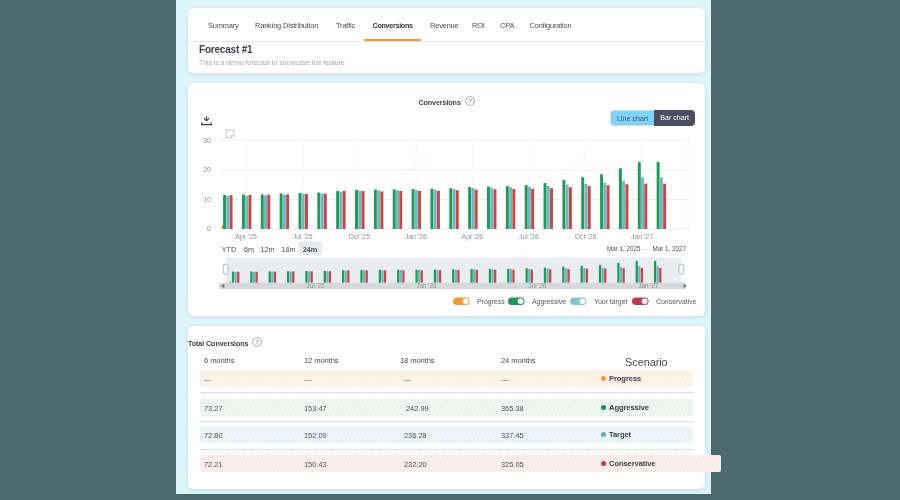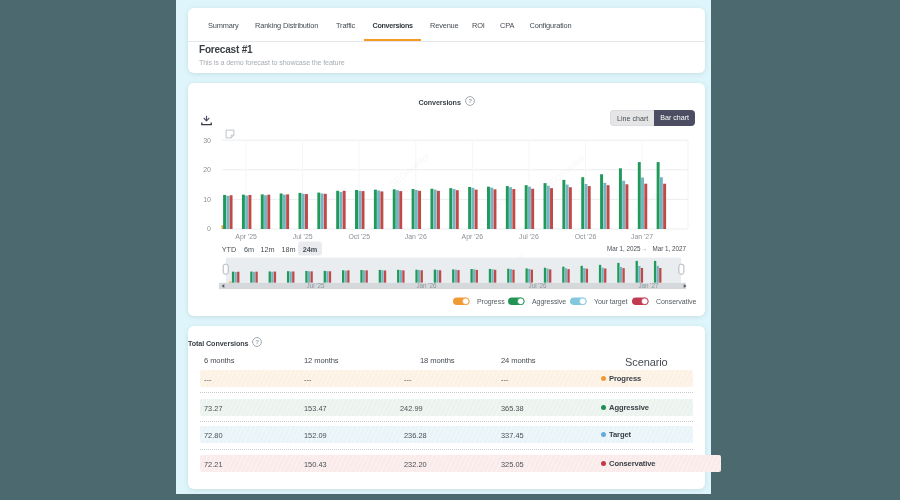--- a/index.html
+++ b/index.html
@@ -27,21 +27,21 @@
   <div style="position:absolute;left:13px;top:29px"><svg width="11" height="11" viewBox="0 0 11 11">
         <path d="M5.5 0.8 V5.4" stroke="#4b4f66" stroke-width="1.2" fill="none"></path>
         <path d="M3.1 3.3 L5.5 5.9 L7.9 3.3" stroke="#4b4f66" stroke-width="1.2" fill="none" stroke-linecap="round" stroke-linejoin="round"></path>
         <path d="M0.8 7.6 V9.7 H10.2 V7.6" stroke="#363a40" stroke-width="1.3" fill="none"></path>
       </svg></div>
   <svg width="10" height="10" viewBox="0 0 11 11" style="position:absolute;left:37px;top:46px">
       <path d="M1.2 1.2 H9.8 V6.8 L6.8 9.8 H1.2 Z" fill="#fff" stroke="#b9bec4" stroke-width="1"></path>
       <path d="M9.8 6.8 H6.8 V9.8" fill="none" stroke="#b9bec4" stroke-width="1"></path>
     </svg>
   <div style="position:absolute;right:10px;top:27px;height:16px;display:flex;font-size:7.1px;line-height:16px">
-    <div style="border:1px solid #d9dce0;border-right:none;border-radius:4px 0 0 4px;padding:0 6px;color:#4a5056;background:#e5e5e5">Line chart</div>
+    <div style="border:1px solid #d9dce0;border-right:none;border-radius:4px 0 0 4px;padding:0 6px;color:#4a5056;background:#7dd3fc">Line chart</div>
     <div style="border-radius:0 4px 4px 0;padding:0 6px;color:#fff;background:#4c4c62">Bar chart</div>
   </div>
   <svg style="position:absolute;left:0;top:45px" width="517" height="182" viewBox="0 0 517 182">
       <line x1="34" y1="101.0" x2="500" y2="101.0" stroke="#ebedf0" stroke-width="1"></line>
       <text x="23" y="103.4" font-size="7" fill="#8b9197" text-anchor="end">0</text>
       <line x1="34" y1="71.4" x2="500" y2="71.4" stroke="#ebedf0" stroke-width="1"></line>
       <text x="23" y="73.8" font-size="7" fill="#8b9197" text-anchor="end">10</text>
       <line x1="34" y1="41.8" x2="500" y2="41.8" stroke="#ebedf0" stroke-width="1"></line>
       <text x="23" y="44.2" font-size="7" fill="#8b9197" text-anchor="end">20</text>
       <line x1="34" y1="12.2" x2="500" y2="12.2" stroke="#ebedf0" stroke-width="1"></line>
@@ -248,36 +248,36 @@
       <text x="468" y="176" font-size="7" fill="#555b61" letter-spacing="-0.05">Conservative</text>
     </svg>
 </div>
 <div class="card" style="left:188px;top:326px;width:517px;height:163px">
   <div style="position:absolute;left:0;right:0;top:11px;text-align:left;font-size:7.2px;font-weight:600;letter-spacing:-0.1px;color:#3c4249">Total Conversions&nbsp;&nbsp;<svg width="10" height="10" viewBox="0 0 10 10" style="vertical-align:-1.5px">
         <circle cx="5" cy="5" r="4.4" fill="none" stroke="#9aa0a6" stroke-width="0.9"></circle>
         <text x="5" y="7.2" font-size="6.2" fill="#9aa0a6" text-anchor="middle" font-family="Liberation Sans">?</text>
       </svg></div>
   <div style="position:absolute;left:16px;top:30px;font-size:7.6px;letter-spacing:-0.1px;color:#454b52">6 months</div>
   <div style="position:absolute;left:116px;top:30px;font-size:7.6px;letter-spacing:-0.1px;color:#454b52">12 months</div>
-  <div style="position:absolute;left:232px;top:30px;font-size:7.6px;letter-spacing:-0.1px;color:#454b52">18 months</div>
+  <div style="position:absolute;left:212px;top:30px;font-size:7.6px;letter-spacing:-0.1px;color:#454b52">18 months</div>
   <div style="position:absolute;left:313px;top:30px;font-size:7.6px;letter-spacing:-0.1px;color:#454b52">24 months</div>
   <div style="position:absolute;left:437px;top:30px;font-size:11px;letter-spacing:-0.1px;color:#454b52">Scenario</div>
   <div style="position:absolute;left:12px;top:44px;width:493px;height:17px;background:repeating-linear-gradient(115deg, rgba(255,255,255,0) 0 2.5px, rgba(255,255,255,0.3) 2.5px 4px),#fdf1e4;border-radius:2px">
       <span style="position:absolute;left:4px;top:4.5px;font-size:7.4px;color:#4a5056">---</span>
       <span style="position:absolute;left:104px;top:4.5px;font-size:7.4px;color:#4a5056">---</span>
       <span style="position:absolute;left:204px;top:4.5px;font-size:7.4px;color:#4a5056">---</span>
       <span style="position:absolute;left:301px;top:4.5px;font-size:7.4px;color:#4a5056">---</span>
       <span style="position:absolute;left:401px;top:6px;width:5px;height:5px;border-radius:50%;background:#f09a34"></span>
       <span style="position:absolute;left:409px;top:4px;font-size:7.6px;font-weight:600;letter-spacing:-0.1px;color:#3c4249">Progress</span>
     </div>
     <div style="position:absolute;left:12px;top:66px;width:493px;border-top:1px dotted #c6cacd"></div>
     <div style="position:absolute;left:12px;top:73px;width:493px;height:17px;background:repeating-linear-gradient(115deg, rgba(255,255,255,0) 0 2.5px, rgba(255,255,255,0.3) 2.5px 4px),#eaf3ed;border-radius:2px">
       <span style="position:absolute;left:4px;top:4.5px;font-size:7.4px;color:#4a5056">73.27</span>
       <span style="position:absolute;left:104px;top:4.5px;font-size:7.4px;color:#4a5056">153.47</span>
-      <span style="position:absolute;left:200px;top:4.5px;font-size:7.4px;color:#4a5056">242.99</span>
+      <span style="position:absolute;left:206px;top:4.5px;font-size:7.4px;color:#4a5056">242.99</span>
       <span style="position:absolute;left:301px;top:4.5px;font-size:7.4px;color:#4a5056">365.38</span>
       <span style="position:absolute;left:401px;top:6px;width:5px;height:5px;border-radius:50%;background:#1d8f54"></span>
       <span style="position:absolute;left:409px;top:4px;font-size:7.6px;font-weight:600;letter-spacing:-0.1px;color:#3c4249">Aggressive</span>
     </div>
     <div style="position:absolute;left:12px;top:95px;width:493px;border-top:1px dotted #c6cacd"></div>
     <div style="position:absolute;left:12px;top:100px;width:493px;height:17px;background:repeating-linear-gradient(115deg, rgba(255,255,255,0) 0 2.5px, rgba(255,255,255,0.3) 2.5px 4px),#e8f4f8;border-radius:2px">
       <span style="position:absolute;left:4px;top:4.5px;font-size:7.4px;color:#4a5056">72.80</span>
       <span style="position:absolute;left:104px;top:4.5px;font-size:7.4px;color:#4a5056">152.09</span>
       <span style="position:absolute;left:204px;top:4.5px;font-size:7.4px;color:#4a5056">236.28</span>
       <span style="position:absolute;left:301px;top:4.5px;font-size:7.4px;color:#4a5056">337.45</span>

